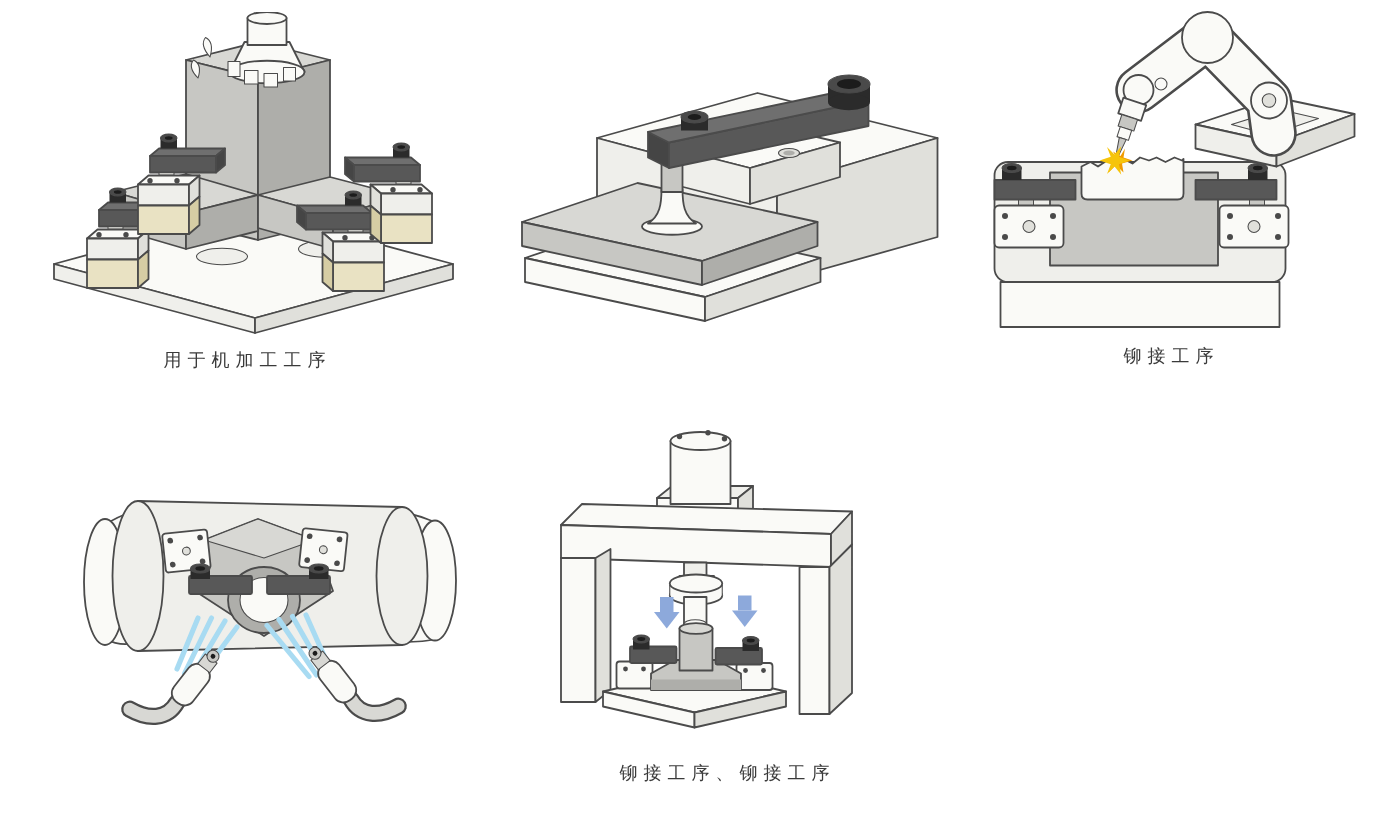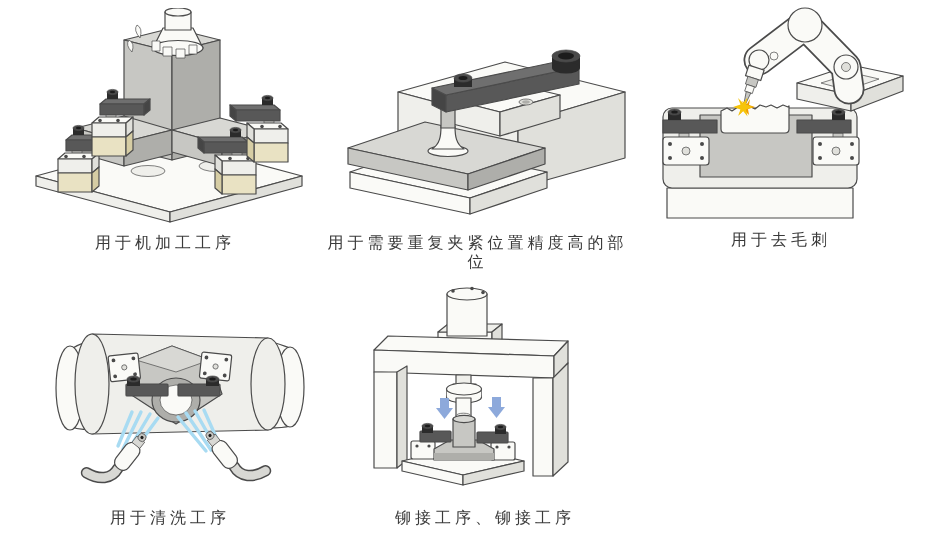--- a/index.html
+++ b/index.html
@@ -4,21 +4,21 @@
 <style>
   html,body{margin:0;padding:0;}
   body{
     width:930px;height:550px;position:relative;background:#ffffff;
     font-family:"Liberation Sans",sans-serif;overflow:hidden;
   }
   figure{position:absolute;margin:0;}
   svg{display:block;margin:0 auto;}
   figcaption{
     text-align:center;margin-top:10px;
-    font-size:16px;line-height:1.2;letter-spacing:4px;
+    font-size:12px;line-height:1.2;letter-spacing:4px;
     color:var(--caption-text,#3a3a3a);
     font-family:"Liberation Sans",sans-serif;
   }
   
   .ol{stroke:var(--outline,#4b4b4b);stroke-width:1.2;stroke-linejoin:round;}
   .olt{stroke:var(--outline,#4b4b4b);stroke-width:.7;stroke-linejoin:round;}
   .nl{stroke:none;}
   
   .fw{fill:var(--body-white,#fafaf7);}
   .fl{fill:var(--body-light,#efefeb);}
@@ -164,21 +164,20 @@
       <path class="fat ol" d="M104,70 L237,42 L251,49 L118,77 Z"></path>
       <rect class="fb" x="224" y="38" width="28" height="12"></rect>
       <ellipse class="fb nl" cx="238" cy="50" rx="14" ry="5.5"></ellipse>
       <ellipse class="fb2 olt" cx="238" cy="38" rx="14" ry="6"></ellipse>
       <ellipse class="fhole" cx="238" cy="38" rx="8" ry="3.4"></ellipse>
       <rect class="fb" x="126" y="60" width="18" height="9"></rect>
       <ellipse class="fb2 olt" cx="135" cy="60" rx="9" ry="4"></ellipse>
       <ellipse class="fhole" cx="135" cy="60" rx="4.5" ry="2"></ellipse>
     </g>
   </svg>
-  <figcaption>用于需要重复夹紧位置精度高的部位</figcaption>
 </figure>
 
 <figure style="left:635px;top:5px;width:292px;">
   <svg width="292" height="215" viewBox="0 0 292 215">
     <g>
       <rect class="fw ol" x="32" y="183" width="186" height="30"></rect>
       <rect class="fl ol" x="28" y="103" width="194" height="80" rx="9"></rect>
       <rect class="fm ol" x="65" y="110" width="112" height="62"></rect>
     </g>
 
@@ -239,21 +238,21 @@
       <rect class="fm olt" x="-5.5" y="19" width="11" height="8"></rect>
       <rect class="fw olt" x="-4" y="27" width="8" height="7"></rect>
       <path class="fm olt" d="M-2.4,34 L2.4,34 L0.7,47 L-0.7,47 Z"></path>
     </g>
 
     <g>
       <path class="fsparko nl" d="M105,104 L110,101 L107,96 L112,99 L115,94 L114,100 L120,102 L113,104 L114,110 L109,105 L104,110 L106,104 Z"></path>
       <path class="fspark nl" d="M118,102 L111,104.5 L112.5,111.5 L108,106 L103,111 L105.5,104.5 L98,102 L105.5,99.5 L103,93 L108,98 L112.5,92.5 L111,99.5 Z"></path>
     </g>
   </svg>
-  <figcaption>用于去毛刺</figcaption>
+  <figcaption>铆接工序</figcaption>
 </figure>
 
 <figure style="left:30px;top:300px;width:280px;">
   <svg width="280" height="198" viewBox="0 0 280 198">
     <g>
       <path class="fw ol" d="M40,50 C48,44 56,42 62,40 L62,128 C56,130 48,130 40,126 Z"></path>
       <ellipse class="fw ol" cx="40" cy="88" rx="14" ry="42"></ellipse>
       <path class="fw ol" d="M238,42 C246,42 254,46 260,48 L260,126 C254,128 246,128 238,128 Z"></path>
       <ellipse class="fw ol" cx="260" cy="87" rx="14" ry="40"></ellipse>
       <path class="fl ol" d="M62,34 L238,38 L238,130 L62,134 Z"></path>
@@ -321,21 +320,20 @@
     </g>
     <g transform="translate(196,156) rotate(-38)">
       <path class="hose-o" d="M0,13 C-2,26 8,34 22,36" stroke-width="11.5"></path>
       <path class="hose-i" d="M0,13 C-2,26 8,34 22,36" stroke-width="8.5"></path>
       <rect class="fw ol" x="-8" y="-17" width="16" height="30" rx="7"></rect>
       <rect class="fml olt" x="-5" y="-24" width="10" height="8"></rect>
       <circle class="fm olt" cx="0" cy="-26" r="4"></circle>
       <circle class="fhole" cx="0" cy="-26" r="1.6"></circle>
     </g>
   </svg>
-  <figcaption>用于清洗工序</figcaption>
 </figure>
 
 <figure style="left:350px;top:276px;width:270px;">
   <svg width="270" height="222" viewBox="0 0 270 222">
     <g>
       <rect class="fw ol" x="88" y="56" width="54" height="18"></rect>
       <path class="fl ol" d="M88,56 L98,48 L152,48 L142,56 Z"></path>
       <path class="fs ol" d="M142,56 L152,48 L152,66 L142,74 Z"></path>
       <rect class="fb" x="98" y="51" width="6" height="5"></rect>
       <rect class="fb" x="128" y="50" width="6" height="5"></rect>

